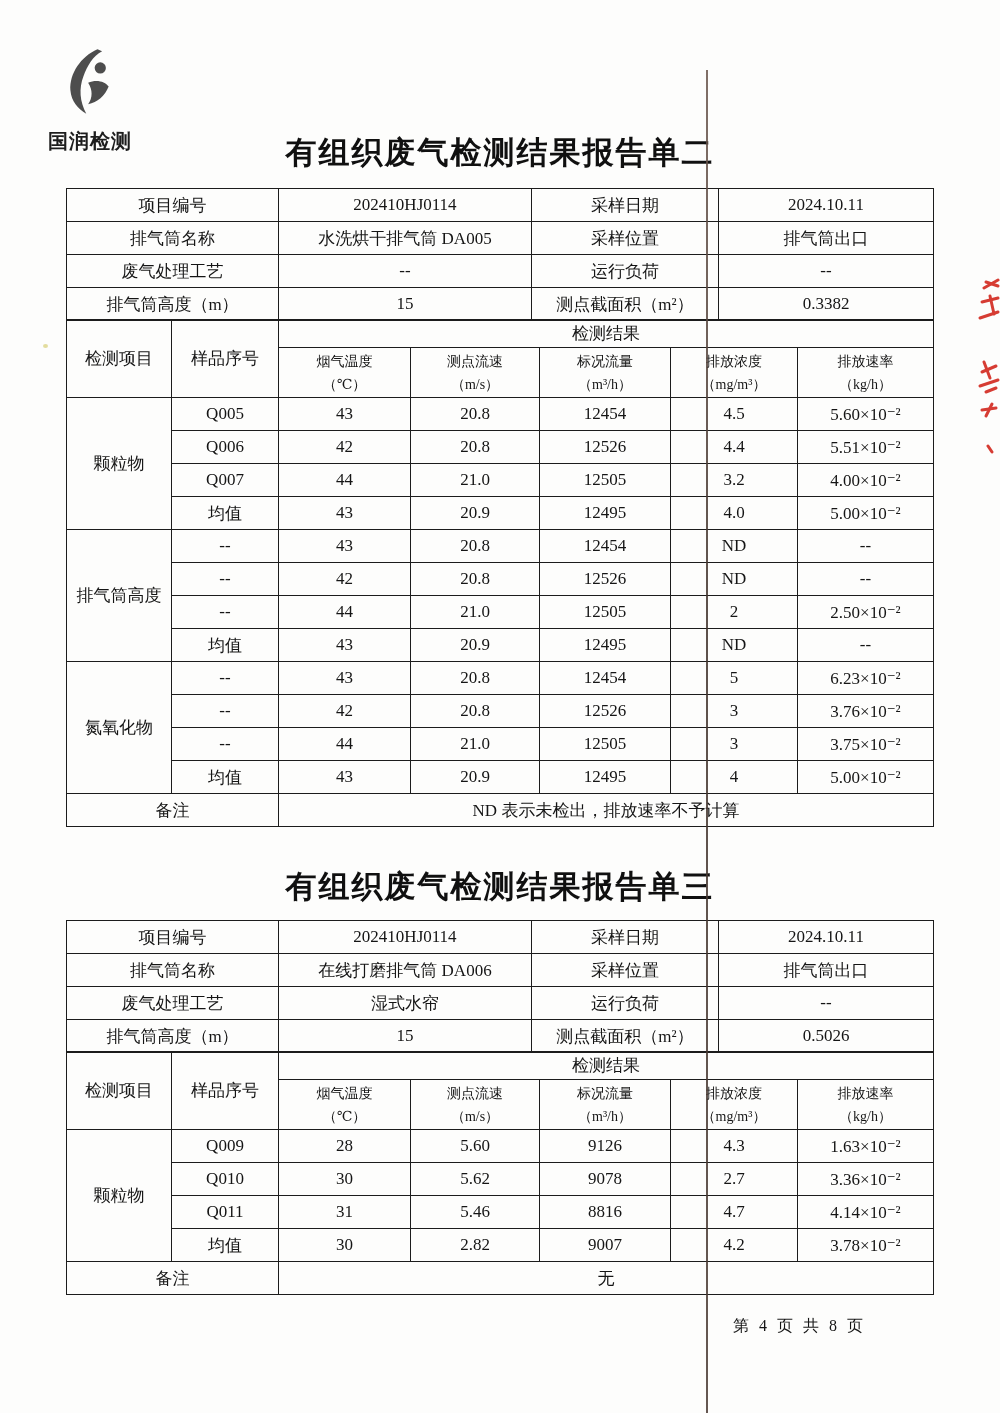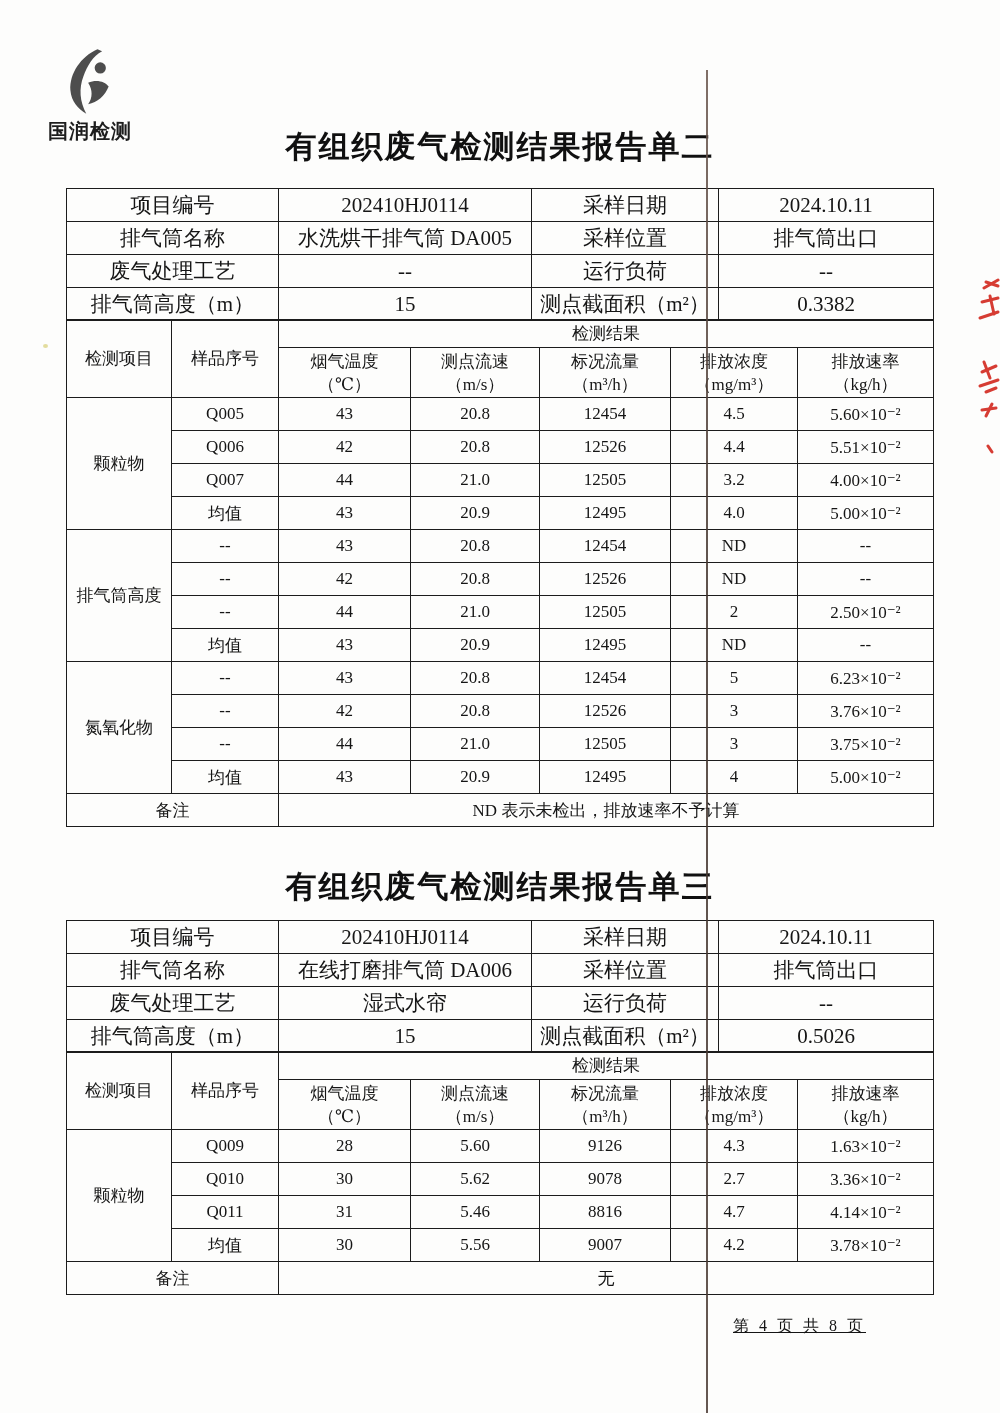--- a/index.html
+++ b/index.html
@@ -4,62 +4,62 @@
 <style>
   html,body{margin:0;padding:0;background:#e9e9e9;}
   .page{
     position:relative;width:1000px;height:1413px;margin:0 auto;
     background:#fdfdfc;overflow:hidden;
     font-family:"Liberation Serif","DejaVu Serif",serif;color:#151515;
   }
   
   .logo{position:absolute;left:42px;top:46px;width:96px;text-align:center;}
   .logo svg{display:block;margin:0 auto;}
-  .logo-text{margin-top:2px;font-size:20px;font-weight:700;letter-spacing:1px;color:#1d1d1d;}
+  .logo-text{margin-top:12px;font-size:20px;font-weight:700;letter-spacing:1px;color:#1d1d1d;}
   .report-no{position:absolute;left:572px;top:88px;font-size:17px;white-space:nowrap;}
   .report-no .lbl{margin-right:10px;}
   .uline{border-bottom:1.6px solid #222;padding:0 4px 2px 2px;}
   
   .title{position:absolute;left:0;width:1000px;text-align:center;
     font-size:31px;font-weight:700;letter-spacing:2px;color:#101010;}
   
   table.tbl{position:absolute;left:66px;width:867px;border-collapse:collapse;table-layout:fixed;}
   table.tbl td{border:1.6px solid #1c1c1c;text-align:center;vertical-align:middle;
     padding:0;font-size:17px;overflow:hidden;white-space:nowrap;}
   table.info tr{height:33px;}
-  table.info td{font-size:21px;margin-left:36px;}
+  table.info td{font-size:17px;margin-left:36px;}
   tr.h1{height:28px;}
   tr.h2{height:50px;}
   tr.dr{height:33px;}
-  .hn{line-height:23px;font-size:17px;}
+  .hn{line-height:23px;font-size:14px;}
   
   .fold-line{position:absolute;left:706px;top:70px;width:1.6px;height:1343px;
     background:linear-gradient(#6a564d,#41332c 40%,#4a3a33);opacity:.85;}
   .stamp{position:absolute;left:974px;top:270px;}
   .speck{position:absolute;left:43px;top:344px;width:5px;height:4px;background:#d9d27d;border-radius:50%;opacity:.75;}
-  .footer{position:absolute;left:733px;top:1316px;font-size:16px;letter-spacing:3px;white-space:nowrap;text-decoration:underline;}
+  .footer{position:absolute;left:733px;top:1316px;font-size:16px;letter-spacing:3px;white-space:nowrap;}
 </style>
 </head>
 <body>
 
 <div class="page">
 
   <div class="logo">
     <svg width="56" height="70" viewBox="0 0 60 72">
       <g fill="#4d4d4d">
         <path d="M38 2 C20 10 8 28 9 46 C10 58 17 66 26 71 C19 58 18 44 23 31 C27 20 33 9 43 4 Z"></path>
         <circle cx="41" cy="22" r="6"></circle>
         <path d="M28 38 C36 34 46 36 50 42 C46 52 38 59 28 61 C33 54 33 46 28 38 Z"></path>
       </g>
     </svg>
     <div class="logo-text">国润检测</div>
   </div>
 
 
-  <div class="title" style="top:126px">有组织废气检测结果报告单二</div>
+  <div class="title" style="top:132px">有组织废气检测结果报告单二</div>
 
   <table class="tbl info" style="top:188px">
     <colgroup>
         <col style="width:212px">
         <col style="width:253px">
         <col style="width:187px">
         <col style="width:215px">
       </colgroup>
     <tbody>
       <tr>
@@ -334,21 +334,21 @@
         <td>Q011</td>
         <td>31</td>
         <td>5.46</td>
         <td>8816</td>
         <td>4.7</td>
         <td>4.14×10⁻²</td>
       </tr>
       <tr class="dr">
         <td>均值</td>
         <td>30</td>
-        <td>5.56</td>
+        <td>2.82</td>
         <td>9007</td>
         <td>4.2</td>
         <td>3.78×10⁻²</td>
       </tr>
 
       <tr class="dr">
         <td colspan="2">备注</td>
         <td colspan="5">无</td>
       </tr>
     </tbody>

